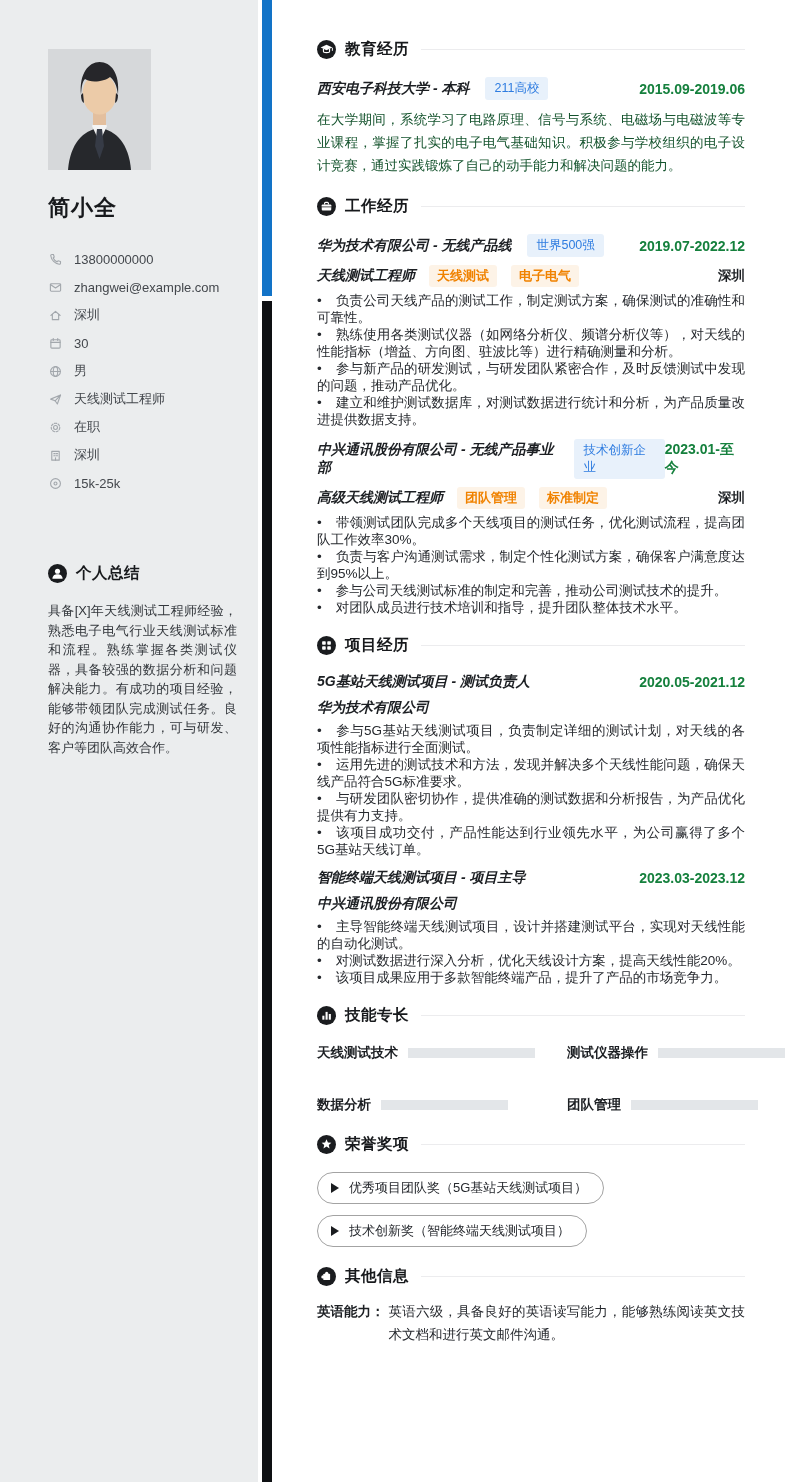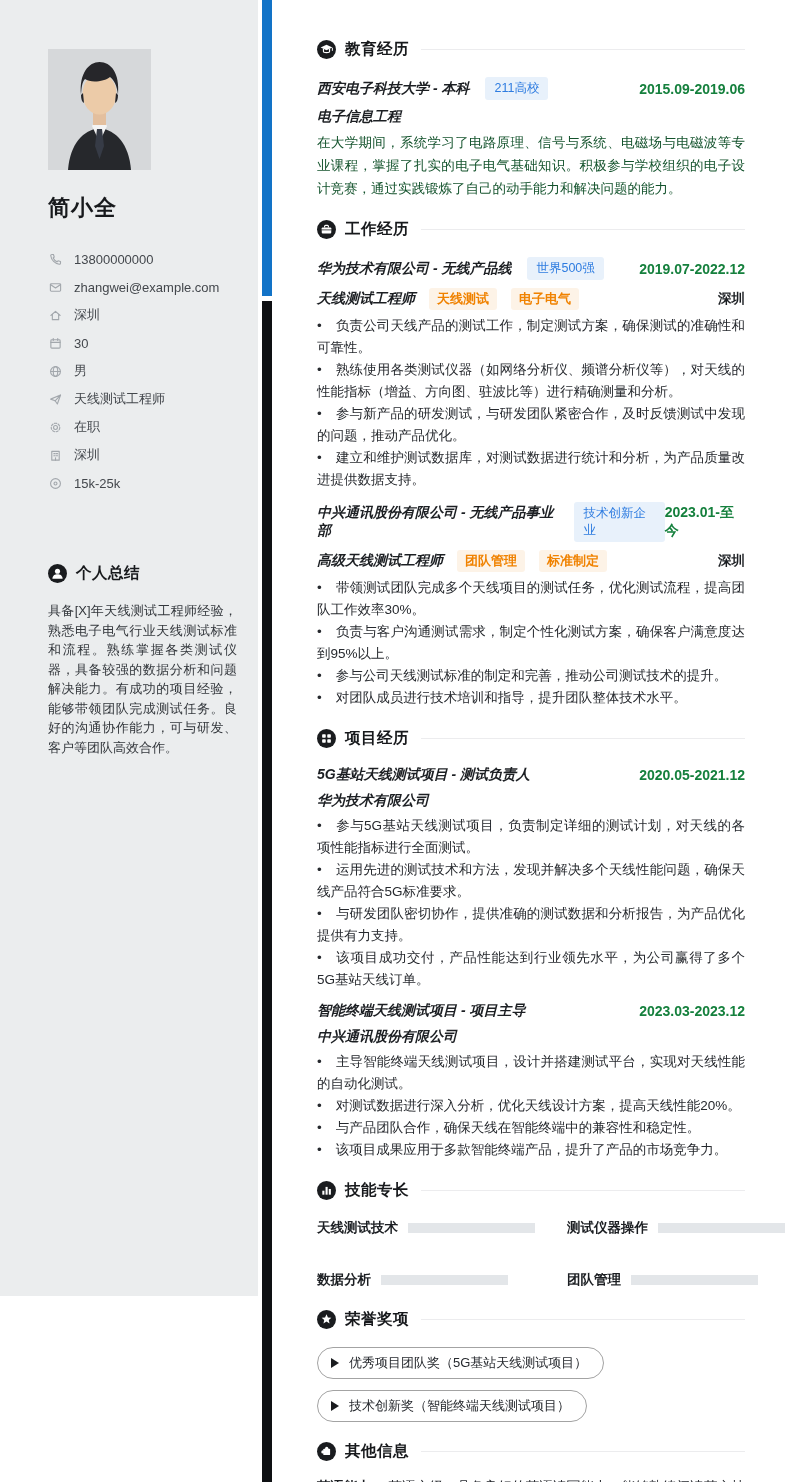--- a/index.html
+++ b/index.html
@@ -9,21 +9,21 @@
     --bar-track:#e3e6e9; --bar-fill:#1273c7;
   }
   *{margin:0;padding:0;box-sizing:border-box;}
   html,body{width:794px;height:1482px;}
   body{
     position:relative;background:#fff;overflow:hidden;
     font-family:"Liberation Sans","DejaVu Sans",sans-serif;
     color:#26292e;
   }
   
-  .sidebar{position:absolute;left:0;top:0;width:258px;height:1296px;
+  .sidebar{position:absolute;left:0;top:0;width:258px;height:1482px;
     background:var(--sidebar-bg);padding:49px 21px 30px 48px;}
   .photo{width:103px;height:121px;overflow:hidden;background:#d6d8da;}
   .photo svg{display:block;}
   .name{margin-top:23px;font-size:22px;font-weight:bold;color:#17191c;letter-spacing:1px;}
   .contact{list-style:none;margin-top:22px;}
   .contact li{display:flex;align-items:center;height:28px;font-size:13px;color:#43474c;}
   .cicon{width:14px;height:14px;margin-right:12px;flex:none;display:flex;align-items:center;justify-content:center;}
   .cicon svg{display:block;stroke:#a2a7ac;fill:none;stroke-width:1.2;stroke-linecap:round;stroke-linejoin:round;}
   .side-head{display:flex;align-items:center;margin-top:66px;}
   .summary{margin-top:17px;font-size:13px;line-height:19.5px;color:#33373c;text-align:justify;}
@@ -44,21 +44,21 @@
   .etitle{font-size:14px;font-weight:bold;color:#1c1f23;font-style:italic;}
   .edate{font-size:14px;font-weight:bold;color:#15803d;}
   .eloc{font-size:13.5px;font-weight:bold;color:#1c1f23;}
   .badge{margin-left:16px;font-size:12.5px;padding:3px 9px;border-radius:3px;
     color:var(--badge-blue-text);background:var(--badge-blue-bg);}
   .tag{margin-left:14px;font-size:13px;font-weight:bold;padding:2px 8px;border-radius:3px;
     color:var(--tag-orange-text);background:var(--tag-orange-bg);}
   .sub-row{margin-bottom:5px;}
   .para{font-size:13.5px;line-height:23px;color:#14532d;text-align:justify;}
   .bullets{margin-top:2px;}
-  .bullet{font-size:13.5px;line-height:22px;color:#26292e;text-align:justify;}
+  .bullet{font-size:13.5px;line-height:17px;color:#26292e;text-align:justify;}
   .bullet::before{content:"•";margin-right:14px;}
   
   .skills-grid{display:grid;grid-template-columns:1fr 1fr;column-gap:18px;row-gap:14px;margin-top:4px;gap:32px;}
   .skill{display:flex;align-items:center;height:20px;}
   .skill-label{font-size:13.5px;font-weight:bold;color:#1c1f23;margin-right:10px;white-space:nowrap;}
   .bar{width:127px;height:10px;background:var(--bar-track);position:relative;overflow:hidden;}
   .fill{height:100%;background:var(--bar-fill);clip-path:polygon(0 0,100% 0,calc(100% - 5px) 100%,0 100%);}
   
   .pill{display:flex;align-items:center;width:fit-content;border:1px solid #a3a3a3;border-radius:16px;
     padding:6px 16px 6px 13px;font-size:13px;color:#26292e;margin-bottom:11px;background:#fff;}
@@ -208,23 +208,20 @@
       <span class="sec-title">教育经历</span>
       <span class="sec-line"></span>
     </div>
     <div class="entry">
       <div class="row">
         <span class="etitle">西安电子科技大学 - 本科</span>
         <span class="badge">211高校</span>
         <span class="spacer"></span>
         <span class="edate">2015.09-2019.06</span>
       </div>
-      <div class="row sub-row">
-        <span class="etitle">电子信息工程</span>
-      </div>
       <p class="para">在大学期间，系统学习了电路原理、信号与系统、电磁场与电磁波等专业课程，掌握了扎实的电子电气基础知识。积极参与学校组织的电子设计竞赛，通过实践锻炼了自己的动手能力和解决问题的能力。</p>
     </div>
   </section>
 
   <section class="section">
     <div class="sec-head">
       <span class="sicon">
         <svg width="19" height="19" viewBox="0 0 20 20">
             <circle cx="10" cy="10" r="10" fill="#1a1c1f"></circle>
             <rect x="5" y="7.8" width="10" height="6.4" rx="1" fill="#fff"></rect>
@@ -318,21 +315,20 @@
         <span class="etitle">智能终端天线测试项目 - 项目主导</span>
         <span class="spacer"></span>
         <span class="edate">2023.03-2023.12</span>
       </div>
       <div class="row sub-row">
         <span class="etitle">中兴通讯股份有限公司</span>
       </div>
       <div class="bullets">
         <div class="bullet">主导智能终端天线测试项目，设计并搭建测试平台，实现对天线性能的自动化测试。</div>
         <div class="bullet">对测试数据进行深入分析，优化天线设计方案，提高天线性能20%。</div>
-        <div class="bullet">与产品团队合作，确保天线在智能终端中的兼容性和稳定性。</div>
         <div class="bullet">该项目成果应用于多款智能终端产品，提升了产品的市场竞争力。</div>
       </div>
     </div>
   </section>
 
   <section class="section">
     <div class="sec-head">
       <span class="sicon">
         <svg width="19" height="19" viewBox="0 0 20 20">
             <circle cx="10" cy="10" r="10" fill="#1a1c1f"></circle>

